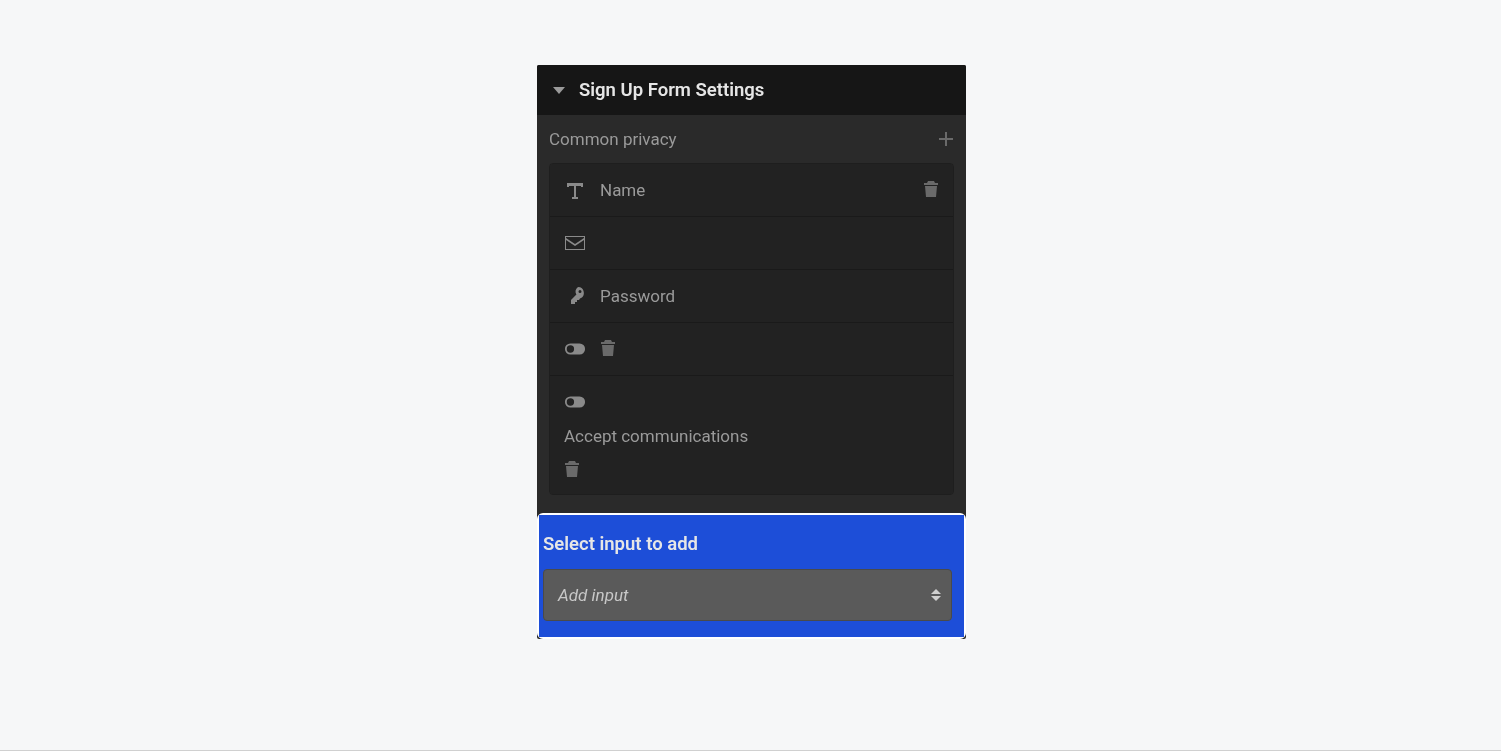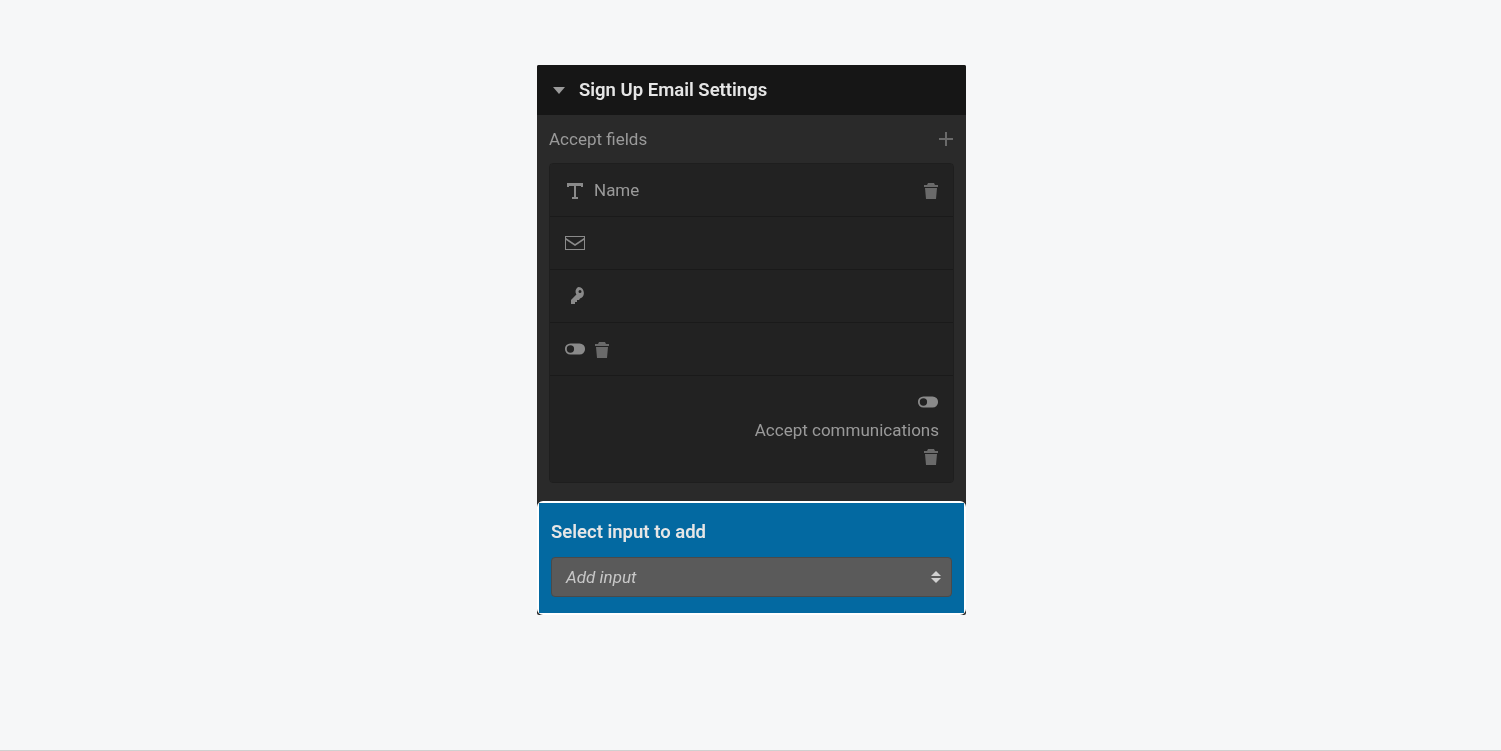--- a/index.html
+++ b/index.html
@@ -65,23 +65,23 @@
       color: #dcdcdc;
     }
     .field-list {
       margin: 0 12px 18px 12px;
       border: 1px solid #1e1e1e;
       border-radius: 4px;
       overflow: hidden;
     }
     .field-row {
       display: flex;
-      align-items: flex-end;
+      align-items: flex-start;
       padding: 16px 14px;
-      gap: 8px;
+      gap: 14px;
       background: #222222;
       border-bottom: 1px solid #1a1a1a;
     }
     .field-row:last-child { border-bottom: none; flex-direction: column; }
     .field-icon {
       width: 22px;
       height: 20px;
       display: flex;
       align-items: center;
       justify-content: center;
@@ -110,35 +110,35 @@
       display: flex;
       align-items: center;
       justify-content: space-between;
       padding: 14px 12px;
       border-bottom: 2px solid #1a1a1a;
     }
     .custom-header .section-title {
       color: #c8c8c8;
     }
     .form-area {
-      background: #0369a1;
-      padding: 18px 12px 16px 12px;
+      background: #1d4ed8;
+      padding: 18px 12px 16px 4px;
     }
     .form-label {
       color: #e6e6e6;
       font-size: 18.5px;
       font-weight: 600;
       margin-bottom: 14px;
     }
     .select-wrap {
       position: relative;
       background: #5a5a5a;
       border: 1px solid #4a4a4a;
       border-radius: 4px;
-      height: 40px;
+      height: 52px;
       display: flex;
       align-items: center;
       padding: 0 36px 0 14px;
       cursor: pointer;
     }
     .select-placeholder {
       color: #c8c8c8;
       font-style: italic;
       font-size: 17px;
     }
@@ -165,26 +165,26 @@
     }
     svg { display: block; }
   </style>
 </head>
 <body>
 
 <div class="panel">
 
   <div class="panel-header">
     <div class="caret"></div>
-    <div class="panel-title">Sign Up Email Settings</div>
+    <div class="panel-title">Sign Up Form Settings</div>
   </div>
 
   <div class="section">
     <div class="section-header">
-      <div class="section-title">Accept fields</div>
+      <div class="section-title">Common privacy</div>
       <div class="plus-btn">
         <svg width="16" height="16" viewBox="0 0 16 16">
             <path fill="currentColor" d="M7 1h2v6h6v2H9v6H7V9H1V7h6z"></path>
           </svg>
       </div>
     </div>
 
     <div class="field-list">
 
       <div class="field-row">
@@ -208,20 +208,21 @@
             </svg>
         </div>
       </div>
 
       <div class="field-row">
         <div class="field-icon">
           <svg width="20" height="20" viewBox="0 0 20 20">
               <path fill="currentColor" d="M13 1a6 6 0 0 1 2 11.6L14 14h-2v2h-2v2H6v-4l5.4-5.4A6 6 0 0 1 13 1zm2 3a1.5 1.5 0 1 0 0 3 1.5 1.5 0 0 0 0-3z"></path>
             </svg>
         </div>
+        <div class="field-label">Password</div>
       </div>
 
       <div class="field-row">
         <div class="field-icon">
           <svg width="24" height="14" viewBox="0 0 24 14">
               <rect x="1" y="1" width="22" height="12" rx="6" fill="currentColor"></rect>
               <circle cx="7" cy="7" r="4" fill="#222"></circle>
             </svg>
         </div>
         <div class="trash">

